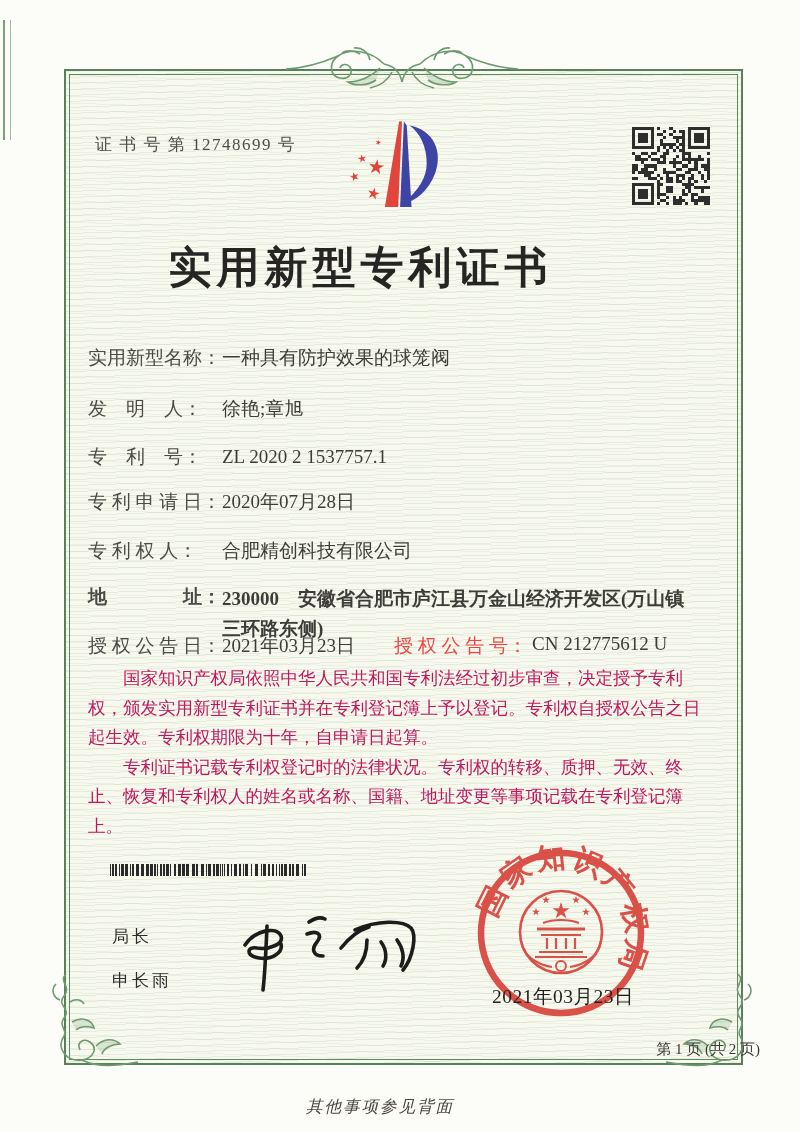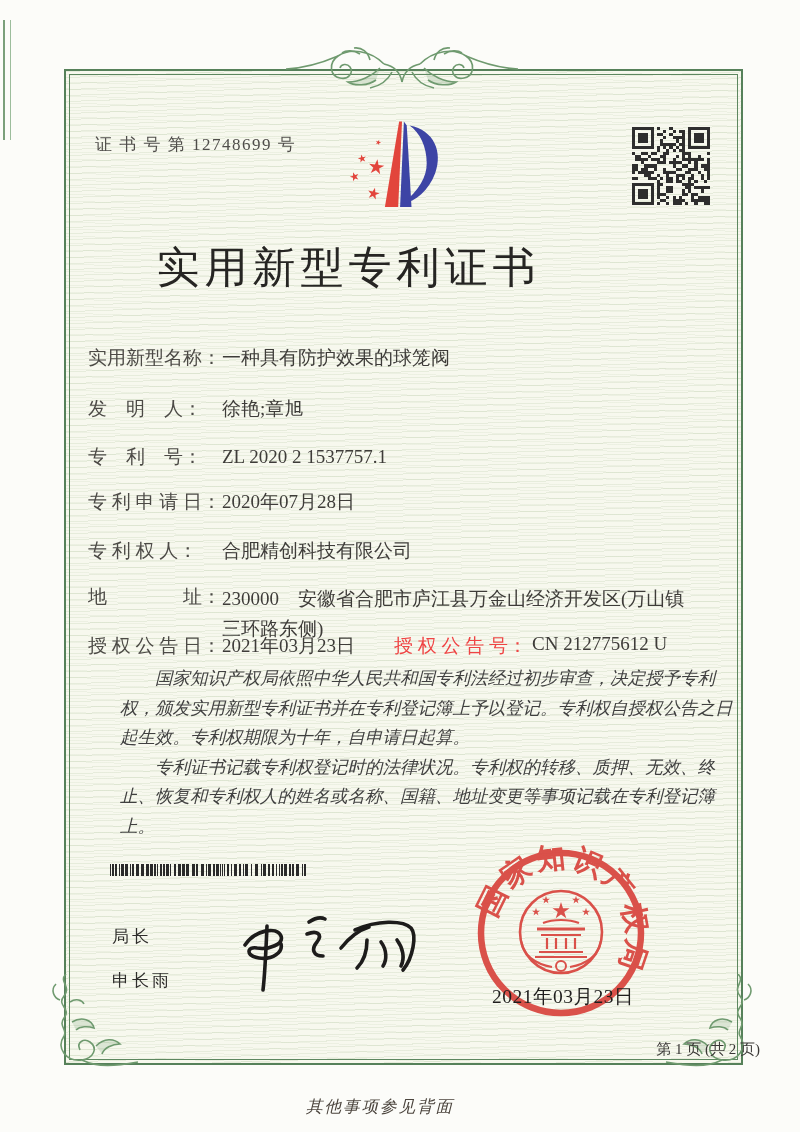--- a/index.html
+++ b/index.html
@@ -40,40 +40,38 @@
   .cert-no{
     position:absolute;left:95px;top:133px;
     font-size:17px;letter-spacing:1.5px;color:#4f4d4a;
   }
 
   .logo{position:absolute;left:335px;top:114px;width:134px;height:114px;}
   .qr{position:absolute;left:632px;top:127px;width:78px;height:78px;}
   .qr rect{fill:#2e2e2e;}
 
   .title{
-    position:absolute;left:68px;top:243px;width:561px;margin:0;
-    text-align:center;font-size:43px;font-weight:400;color:#262523;
+    position:absolute;left:80px;top:243px;width:561px;margin:0;
+    text-align:center;font-size:43px;font-weight:700;color:#262523;
     letter-spacing:5px;line-height:1.15;
   }
 
   .row{position:absolute;left:88px;width:656px;font-size:19px;white-space:pre-wrap;}
   .lbl{display:inline-block;min-width:134px;color:#4c4a46;}
   .val{color:#3e3c39;}
   .r1{top:345px}.r2{top:396px}.r3{top:444px}.r4{top:489px}
   .r5{top:538px}.r6{top:584px}.r7{top:633px}
-  .r6 .lbl,.r6 .val{vertical-align:top;}
+  .r6 .lbl,.r6 .val{vertical-align:top;font-weight:bold;}
   .r6 .val{display:inline-block;width:478px;line-height:30px;}
   .r7 .lbl2{position:absolute;left:306px;color:#ef4444;}
   .r7 .val2{position:absolute;left:444px;color:#3e3c39;}
 
   .paras{
     position:absolute;left:88px;top:664px;width:628px;
-    font-size:17.5px;line-height:29.5px;color:#404040;
-    font-style:italic;
-    margin-left:32px;
+    font-size:17.5px;line-height:29.5px;color:#be185d;
   }
   .paras p{margin:0;text-indent:2em;}
 
   .barcode{position:absolute;left:110px;top:864px;width:197px;height:12px;}
   .barcode rect{fill:#2a2a2a;}
 
   .signer-title,.signer-name{
     position:absolute;left:112px;
     font-family:"Liberation Sans","DejaVu Sans",sans-serif;
     font-size:17px;letter-spacing:3px;color:#2e2d2b;

